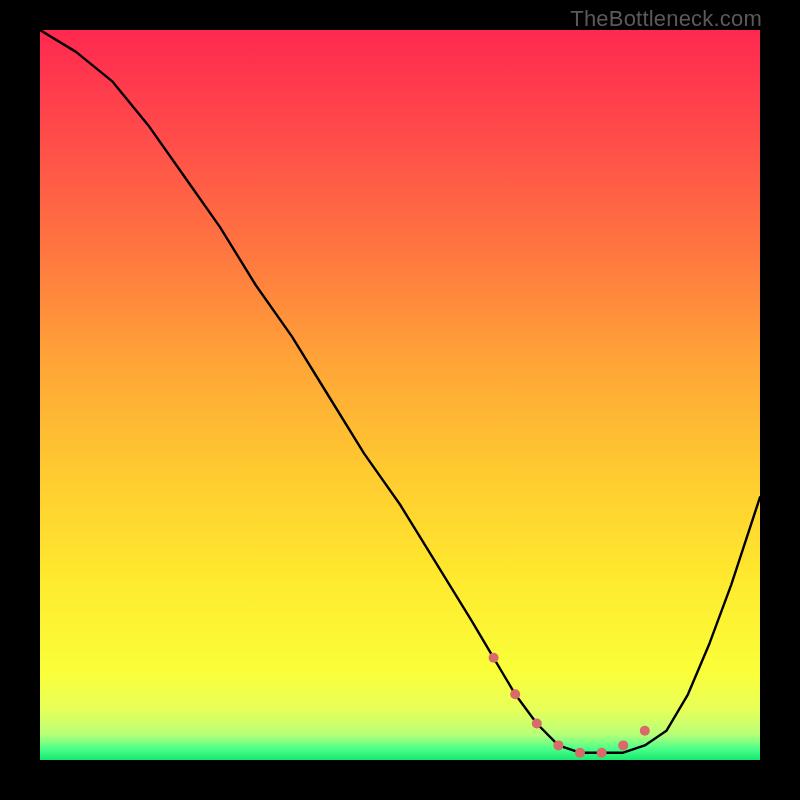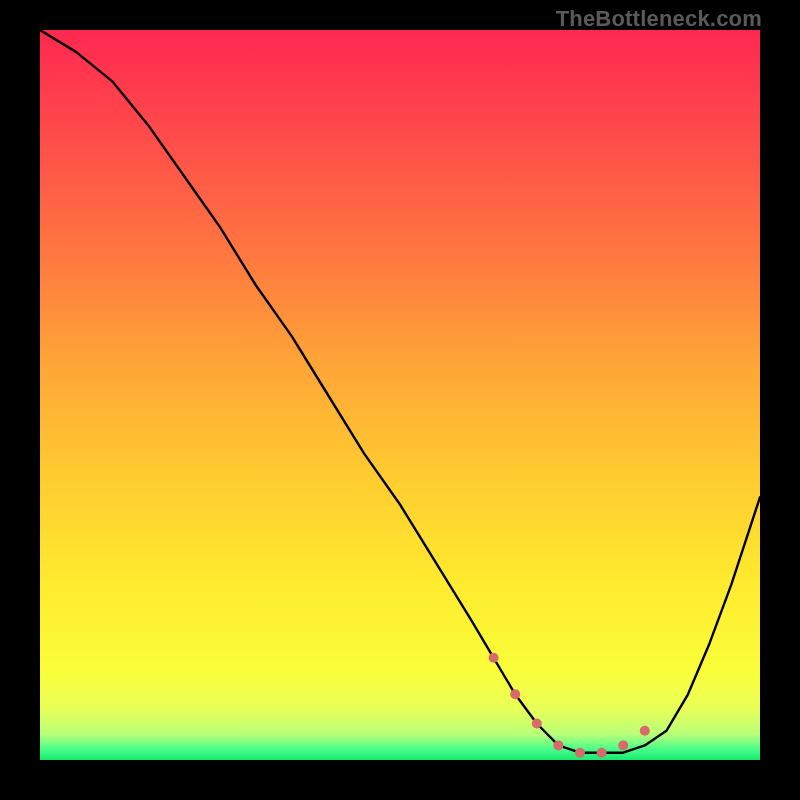--- a/index.html
+++ b/index.html
@@ -24,21 +24,21 @@
     position: absolute;
     left: 0;
     top: 0;
     right: 0;
     bottom: 0;
   }
   .watermark {
     position: absolute;
     color: #5a5a5a;
     font-size: 22px;
-    font-weight: 700;
+    font-weight: 400;
     letter-spacing: 0.2px;
     white-space: nowrap;
   }
   svg.curve {
     position: absolute;
     left: 0;
     top: 0;
   }
 </style>
 </head>

